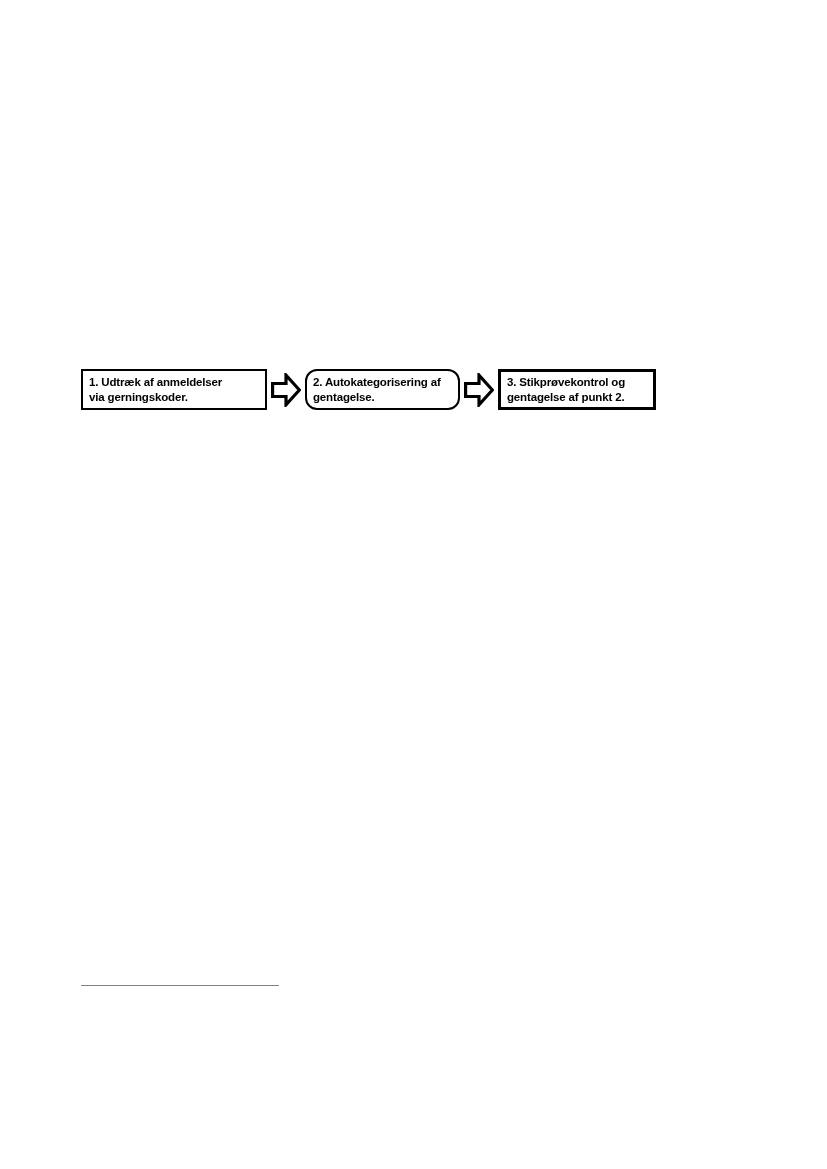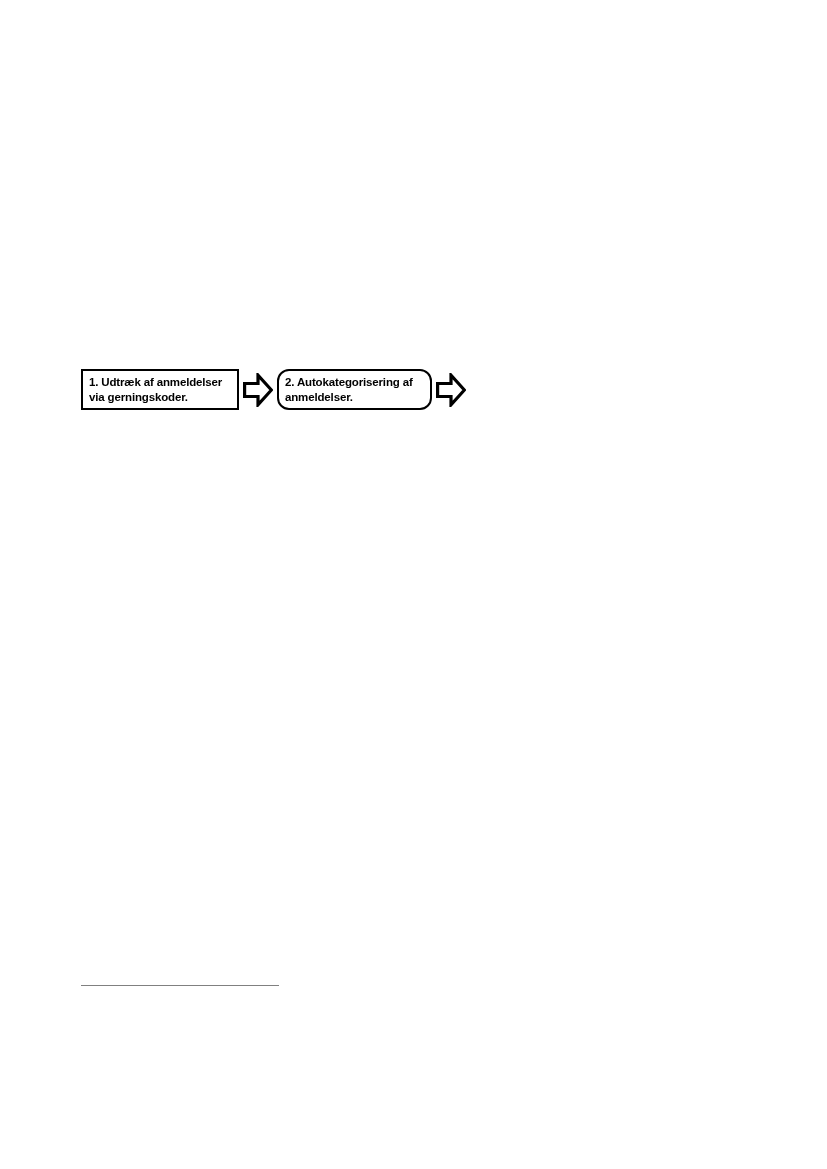--- a/index.html
+++ b/index.html
@@ -44,21 +44,21 @@
   .flow-box .line {
     font-family: "Liberation Sans", sans-serif;
     font-weight: bold;
     font-size: 11.5px;
     line-height: 15px;
     color: #000000;
     white-space: nowrap;
     letter-spacing: -0.15px;
   }
 
-  .box-1 { width: 158px; }
+  .box-1 { width: 186px; }
   .box-2 { width: 155px; border-radius: 12px; }
   .box-3 { width: 158px; }
 
   .arrow-gap-1 { width: 38px; }
   .arrow-gap-2 { width: 38px; }
 
   .arrow-wrap {
     height: 41px;
     display: flex;
     align-items: center;
@@ -93,29 +93,33 @@
     <div class="arrow-gap-1 arrow-wrap">
       <span>
         <svg width="30" height="34" viewBox="0 0 30 34" aria-hidden="true">
           <polygon points="1.6,10.5 15,10.5 15,2.2 28.4,17 15,31.8 15,23.5 1.6,23.5" fill="#ffffff" stroke="#000000" stroke-width="3.2" stroke-linejoin="miter"></polygon>
         </svg>
       </span>
     </div>
 
     <div class="flow-box box-2">
       <div class="line">2. Autokategorisering af</div>
-      <div class="line">anmeldelser.</div>
+      <div class="line">gentagelse.</div>
     </div>
 
     <div class="arrow-gap-2 arrow-wrap">
       <span>
         <svg width="30" height="34" viewBox="0 0 30 34" aria-hidden="true">
           <polygon points="1.6,10.5 15,10.5 15,2.2 28.4,17 15,31.8 15,23.5 1.6,23.5" fill="#ffffff" stroke="#000000" stroke-width="3.2" stroke-linejoin="miter"></polygon>
         </svg>
       </span>
     </div>
 
+    <div class="flow-box box-3 thick">
+      <div class="line">3. Stikprøvekontrol og</div>
+      <div class="line">gentagelse af punkt 2.</div>
+    </div>
 
   </div>
 
   <div class="footnote-rule"></div>
 
 </div>
 
 </body></html>

